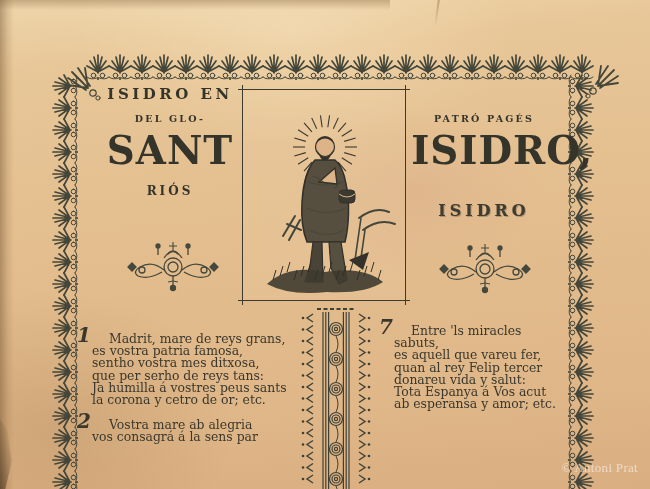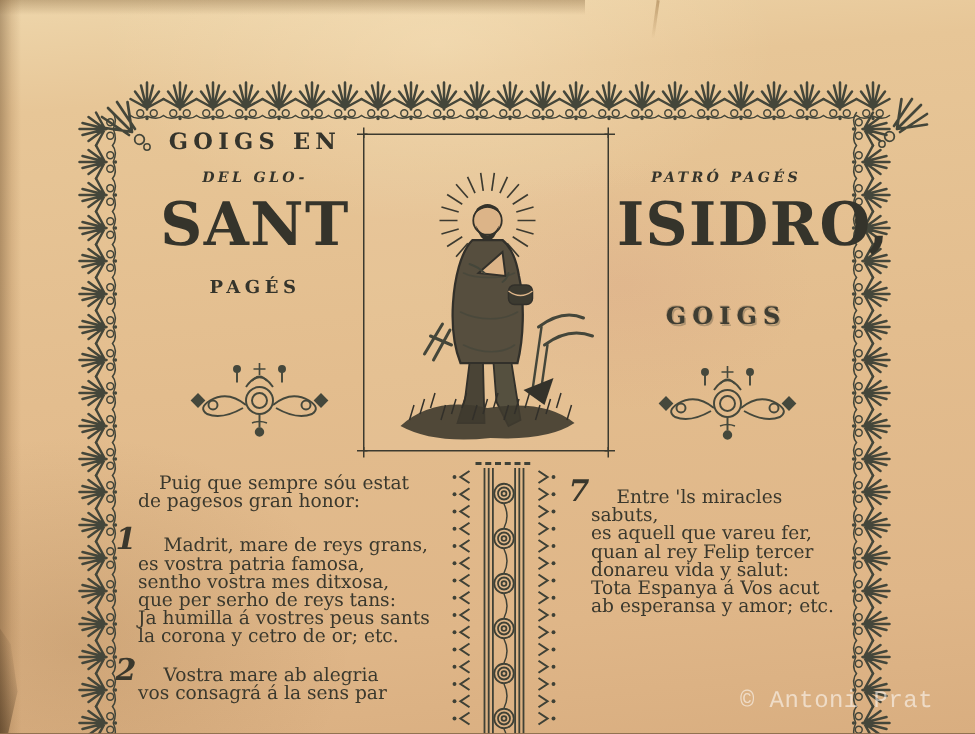--- a/index.html
+++ b/index.html
@@ -45,21 +45,21 @@
   }
   .tick{position:absolute;width:7px;height:7px;}
   .tick span{position:absolute;background:#3c3a2f;}
 
   
   .hcol{position:absolute;width:150px;text-align:center;color:#35342b;}
   #hcol-left{left:95px;top:82px;height:150px;}
   #hcol-right{left:409px;top:82px;height:150px;}
   .hline{position:absolute;left:0;right:0;white-space:nowrap;}
   .h1{top:3px;font-size:15px;font-weight:bold;letter-spacing:3.5px;}
-  .h2{top:31px;font-size:9.5px;font-weight:bold;letter-spacing:2.2px;font-style:italic;}
+  .h2{top:31px;font-size:9.5px;font-weight:bold;letter-spacing:2.2px;}
   .hbig{top:44px;font-size:40px;font-weight:bold;letter-spacing:1px;transform:scaleX(0.97);}
   .h4{top:102px;font-size:12px;font-weight:bold;letter-spacing:3px;}
   .h5{top:119px;font-size:16px;font-weight:bold;letter-spacing:4px;color:#3f3d32;
       text-shadow:1px 1px 0 rgba(60,58,47,0.30), -0.5px -0.5px 0 rgba(60,58,47,0.25);}
 
   
   #fleuron-left{position:absolute;left:118px;top:240px;}
   #fleuron-right{position:absolute;left:430px;top:242px;}
 
   
@@ -75,22 +75,22 @@
     position:absolute;left:-15px;top:-4px;
     font-family:"DejaVu Serif",serif;font-style:italic;font-weight:bold;font-size:20px;color:#3a382d;
   }
   .st-lines{text-indent:17px;}
 
   
   #divider{position:absolute;left:299px;top:307px;}
 
   
   #watermark{
-    position:absolute;right:28px;bottom:13px;
-    font-family:Liberation Mono, monospace;font-size:16px;color:rgba(255,255,255,0.55);
+    position:absolute;right:12px;bottom:13px;
+    font-family:Liberation Serif, serif;font-size:13px;color:rgba(255,255,255,0.55);
     letter-spacing:0.3px;
   }
 </style>
 </head>
 <body>
 
 <div id="paper"></div>
 <div class="edge" id="edge-left"></div>
 <div class="edge" id="edge-top"></div>
 <div class="edge" id="edge-bl"></div>
@@ -271,29 +271,29 @@
 
     <path d="M116,128 Q132,116 146,122 M120,140 Q136,128 152,134" class="ink" stroke-width="2"></path>
     <path d="M118,128 L112,170 M122,140 L118,168" class="ink" stroke-width="1.6"></path>
     <path d="M106,170 L126,162 L120,180 Z" fill="#34322a"></path>
 
     <path d="M52,126 L40,146 M57,130 L46,150 M44,134 L58,140" class="ink" stroke-width="2"></path>
   </svg>
 </div>
 
 <div class="hcol" id="hcol-left">
-  <div class="hline h1">GOIGS EN</div>
+  <div class="hline h1">ISIDRO EN</div>
   <div class="hline h2">DEL GLO-</div>
   <div class="hline hbig">SANT</div>
-  <div class="hline h4">PAGÉS</div>
+  <div class="hline h4">RIÓS</div>
 </div>
 <div class="hcol" id="hcol-right">
   <div class="hline h2">PATRÓ PAGÉS</div>
   <div class="hline hbig">ISIDRO,</div>
-  <div class="hline h5">GOIGS</div>
+  <div class="hline h5">ISIDRO</div>
 </div>
 
 <svg id="fleuron-left" width="110" height="56" viewBox="0 0 110 56">
   <g class="fleuron">
  <g stroke="#45483c" fill="none" stroke-width="1.3">
   <circle cx="55" cy="27" r="9"></circle>
         <circle cx="55" cy="27" r="5"></circle>
   <path d="M46,18 Q55,5 64,18"></path>
         <path d="M50,14 Q55,8 60,14"></path>
   <path d="M40,8 L40,15"></path>
@@ -332,21 +332,20 @@
   <path d="M10,27 l4,-4 4,4 -4,4 Z" fill="#45483c"></path>
   <path d="M92,27 l4,-4 4,4 -4,4 Z" fill="#45483c"></path>
   <path d="M55,36 L55,45"></path>
         <circle cx="55" cy="48" r="2.5" fill="#45483c"></circle>
   <path d="M50,42 Q55,40 60,42" stroke-width="1"></path>
  </g>
     </g>
 </svg>
 
 <div class="vcol" id="col-left">
-  <div class="intro">Puig que sempre sóu estat<br>de pagesos gran honor:</div>
   <div class="stanza st-gap1">
     <span class="st-num">1</span>
     <div class="st-lines">Madrit, mare de reys grans,<br>es vostra patria famosa,<br>sentho vostra mes ditxosa,<br>que per serho de reys tans:<br>Ja humilla á vostres peus sants<br>la corona y cetro de or; etc.</div>
   </div>
   <div class="stanza st-gap2">
     <span class="st-num">2</span>
     <div class="st-lines">Vostra mare ab alegria<br>vos consagrá á la sens par</div>
   </div>
 </div>
 

